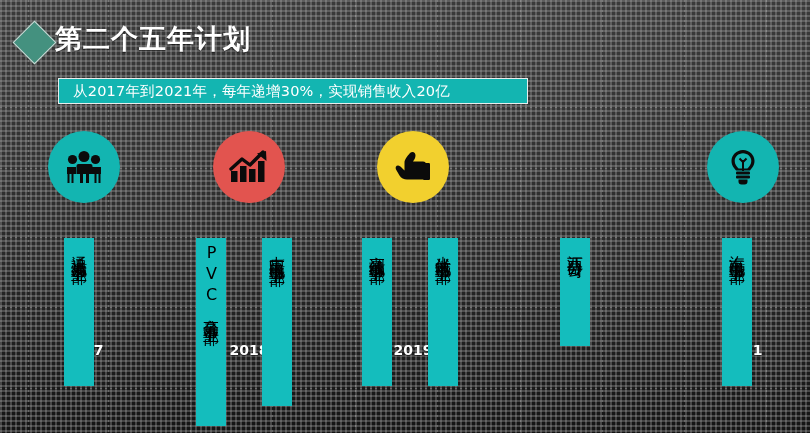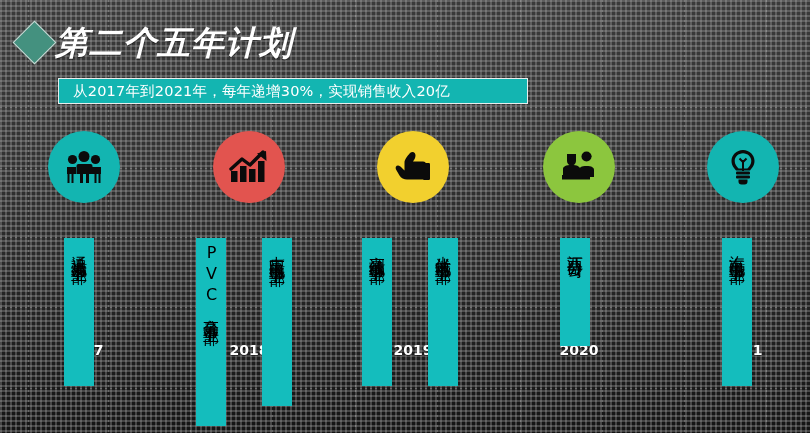--- a/index.html
+++ b/index.html
@@ -61,27 +61,26 @@
     width: 29px;
     height: 29px;
     background: #44917f;
     border: 1px solid #cfd8d5;
     transform: rotate(45deg);
   }
   #page-title {
     position: absolute;
     left: 55px;
     top: 21px;
-    font-size: 33px;
+    font-size: 27px;
     font-weight: bold;
     color: #ffffff;
     letter-spacing: 1px;
     text-shadow: 0 1px 1px rgba(0,0,0,0.55);
     white-space: nowrap;
-    font-style: italic;
   }
   #subtitle-box {
     position: absolute;
     left: 58px;
     top: 78px;
     width: 470px;
     height: 26px;
     background: #13b5b1;
     border: 1px solid #e9eeee;
     box-sizing: border-box;
@@ -212,35 +211,20 @@
       <span>
         <svg width="40" height="34" viewBox="0 0 40 34">
           <path d="M17 3 c2.5 -2 5.5 -1 5.5 2.5 c0 2.5 -1.5 4.5 -2.5 6 h10 a3 3 0 0 1 3 3 v12 a3 3 0 0 1 -3 3 h-16 c-3 0 -6 -1.5 -7.5 -4 l-3.5 -6 c-1 -2 0 -4 2 -4 c1.5 0 2.5 1 3.5 2 l3 3 v-8 c0 -3 3 -6.5 5.5 -9.5 z" fill="#0b0b0b"></path>
           <rect x="30" y="13" width="7" height="17" rx="1.2" fill="#0b0b0b"></rect>
         </svg>
       </span>
     </div>
     <div class="year" style="left:-9px">2019</div>
   </div>
 
-  <div class="milestone" style="left:543px">
-    <div class="circle" style="background:#8cc63e">
-      <span>
-        <svg width="38" height="32" viewBox="0 0 38 32">
-          <path d="M7 3 h9 v7 c0 2.5 -2 4.5 -4.5 4.5 S7 12.5 7 10 Z" fill="#0b0b0b"></path>
-          <path d="M3 18 c0 -2.5 3 -4 8.5 -4 s8.5 1.5 8.5 4 v8 h-17 z" fill="#0b0b0b"></path>
-          <path d="M21.5 5.5 a5 5 0 1 1 10 0 a5 5 0 0 1 -10 0 z" fill="#0b0b0b"></path>
-          <path d="M22 6 h9.5 c0 -3 -2 -4.5 -4.5 -4.5 S22 3 22 6 z" fill="#0b0b0b"></path>
-          <path d="M19 19 c0 -2.5 2.5 -4 7.5 -4 s7.5 1.5 7.5 4 v7 h-15 z" fill="#0b0b0b"></path>
-          <rect x="2" y="24" width="28" height="4.5" fill="#0b0b0b"></rect>
-        </svg>
-      </span>
-    </div>
-    <div class="year" style="left:-9px">2020</div>
-  </div>
 
   <div class="milestone" style="left:707px">
     <div class="circle" style="background:#13b5b1">
       <span>
         <svg width="32" height="38" viewBox="0 0 32 38">
           <path d="M16 2 c-6.5 0 -11.5 5 -11.5 11 c0 4.5 2.5 7 4.5 9.5 h14 c2 -2.5 4.5 -5 4.5 -9.5 c0 -6 -5 -11 -11.5 -11 z
                    m0 3.2 c4.7 0 8.3 3.6 8.3 7.8 c0 3.3 -2 5.3 -3.9 7.6 h-8.8 c-1.9 -2.3 -3.9 -4.3 -3.9 -7.6 c0 -4.2 3.6 -7.8 8.3 -7.8 z" fill="#0b0b0b"></path>
           <rect x="9" y="23.5" width="14" height="3" rx="1" fill="#0b0b0b"></rect>
           <rect x="9" y="27.5" width="14" height="3" rx="1" fill="#0b0b0b"></rect>
           <path d="M11.5 31.5 h9 v2 a3 3 0 0 1 -3 3 h-3 a3 3 0 0 1 -3 -3 z" fill="#0b0b0b"></path>

